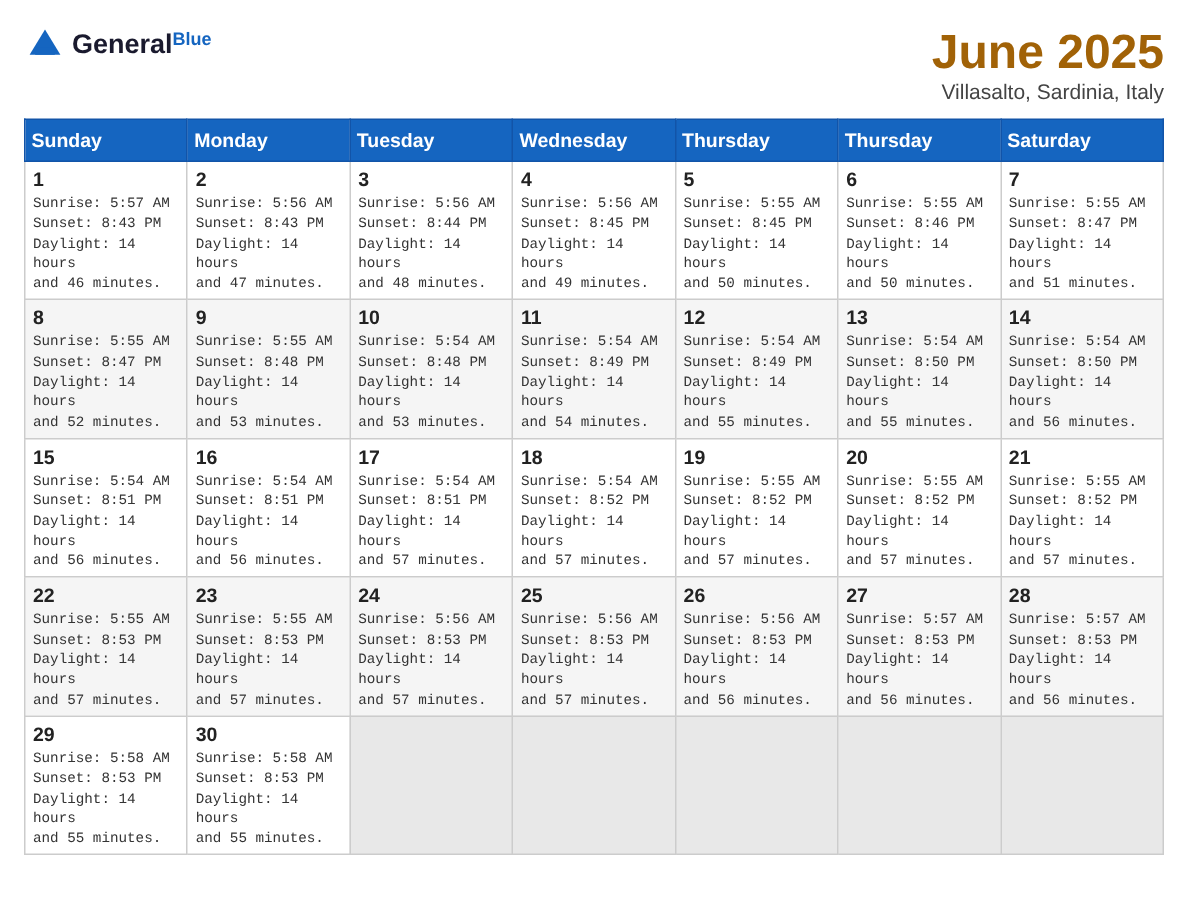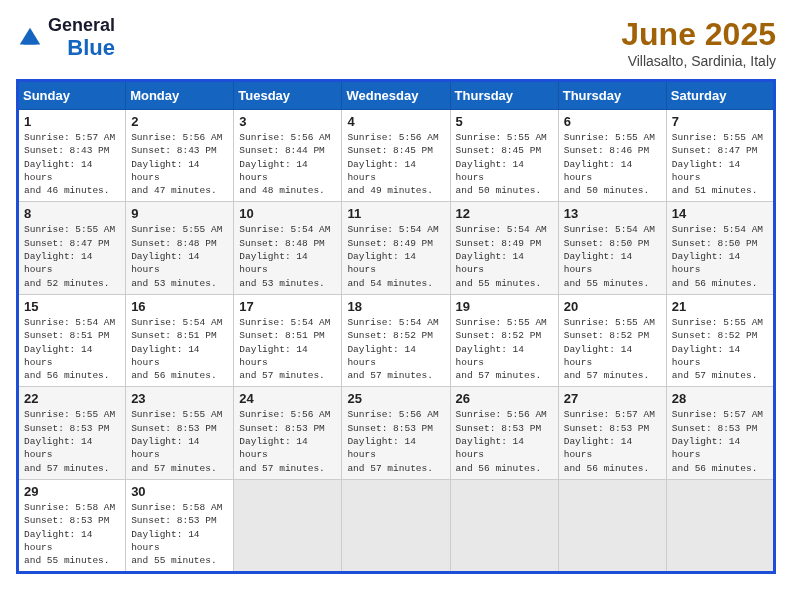--- a/index.html
+++ b/index.html
@@ -15,30 +15,29 @@
       justify-content: space-between;
       align-items: flex-start;
       margin-bottom: 10px;
     }
     .logo {
       display: flex;
       align-items: center;
     }
     .logo-text {
       display: flex;
-      flex-direction: column;
       line-height: 1.1;
     }
     .logo-general {
       font-size: 18px;
       font-weight: bold;
       color: #1a1a2e;
     }
     .logo-blue {
-      font-size: 22px;
+      font-size: 12px;
       font-weight: bold;
       color: #1565c0;
       text-align: right;
     }
     .logo-icon {
       width: 28px;
       height: 28px;
       margin-right: 4px;
     }
     .title-block {
@@ -49,21 +48,21 @@
       font-weight: bold;
       color: #a16207;
     }
     .location {
       font-size: 14px;
       color: #444;
     }
     .calendar {
       width: 100%;
       border-collapse: collapse;
-      border: 3px solid #1d4ed8;
+      border: 1px solid #1d4ed8;
     }
     .calendar th {
       background: #1565c0;
       color: #fff;
       font-size: 13px;
       font-weight: bold;
       padding: 6px 4px;
       text-align: left;
       border: 1px solid #1254a8;
     }

